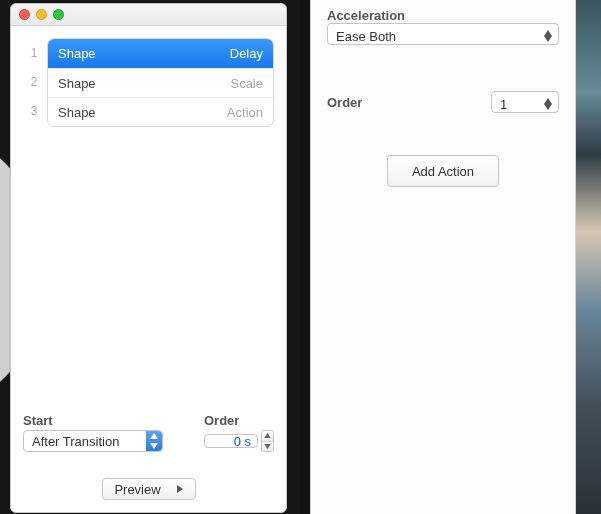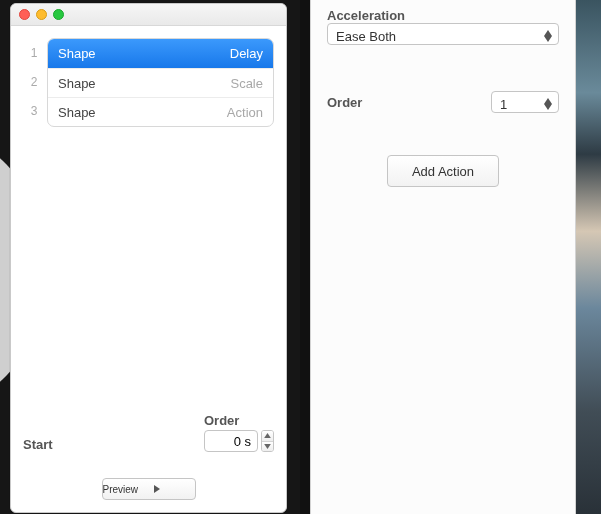--- a/index.html
+++ b/index.html
@@ -124,27 +124,27 @@
     width: 16px;
     background: linear-gradient(#5aa4f8,#2b7be0);
     border-radius: 0 4px 4px 0;
     display: flex; flex-direction: column;
   }
   .blue-arrows div {
     flex:1; display:flex; align-items:center; justify-content:center;
   }
   .blue-arrows svg { width: 8px; height: 6px; }
   .num-input {
-    height: 22px; width: 54px;
+    height: 14px; width: 54px;
     border: 1px solid #c5c5c5;
     border-radius: 4px;
     text-align: right;
     padding: 0 6px;
     font-size: 13px;
-    color: #000000;
+    color: #1d4ed8;
     background: #fff;
   }
   .stepper {
     width: 13px; height: 22px;
     display: flex; flex-direction: column;
     border: 1px solid #c5c5c5;
     border-radius: 3px;
     margin-left: 3px;
     overflow: hidden;
   }
@@ -153,23 +153,23 @@
     background: linear-gradient(#fff,#eee);
   }
   .stepper div:first-child { border-bottom: 1px solid #d4d4d4; }
   .stepper svg { width: 7px; height: 5px; }
   .preview-btn {
     margin: 26px auto 0 auto;
     width: 94px; height: 22px;
     border: 1px solid #c5c5c5;
     border-radius: 4px;
     background: linear-gradient(#ffffff,#f2f2f2);
-    display: flex; align-items: center; 
+    display: flex; align-items: center; justify-content: center;
     gap: 16px;
-    font-size: 10px; color: #333;
+    font-size: 13px; color: #333;
   }
   .play-tri {
     width: 0; height: 0;
     border-left: 6px solid #555;
     border-top: 4px solid transparent;
     border-bottom: 4px solid transparent;
   }
 
   
   .inspector {
@@ -274,20 +274,35 @@
         </div>
       </div>
     </div>
 
     <div class="bo-spacer"></div>
 
     <div class="bo-bottom">
       <div class="bottom-row1">
         <div class="field" style="flex:1;">
           <div class="field-label">Start</div>
+          <div class="popup blue-stepper" style="width:140px;">
+            <span>After Transition</span>
+            <div class="blue-arrows">
+              <div>
+                  <svg viewBox="0 0 8 6">
+                    <path d="M4 0 L8 6 L0 6 Z" fill="#fff"></path>
+                  </svg>
+                </div>
+              <div>
+                  <svg viewBox="0 0 8 6">
+                    <path d="M4 6 L8 0 L0 0 Z" fill="#fff"></path>
+                  </svg>
+                </div>
+            </div>
+          </div>
         </div>
         <div class="field">
           <div class="field-label">Order</div>
           <div style="display:flex; align-items:center;">
             <input class="num-input" value="0 s" style="">
             <div class="stepper">
               <div>
                   <svg viewBox="0 0 8 6">
                     <path d="M4 0 L8 6 L0 6 Z" fill="#666"></path>
                   </svg>

